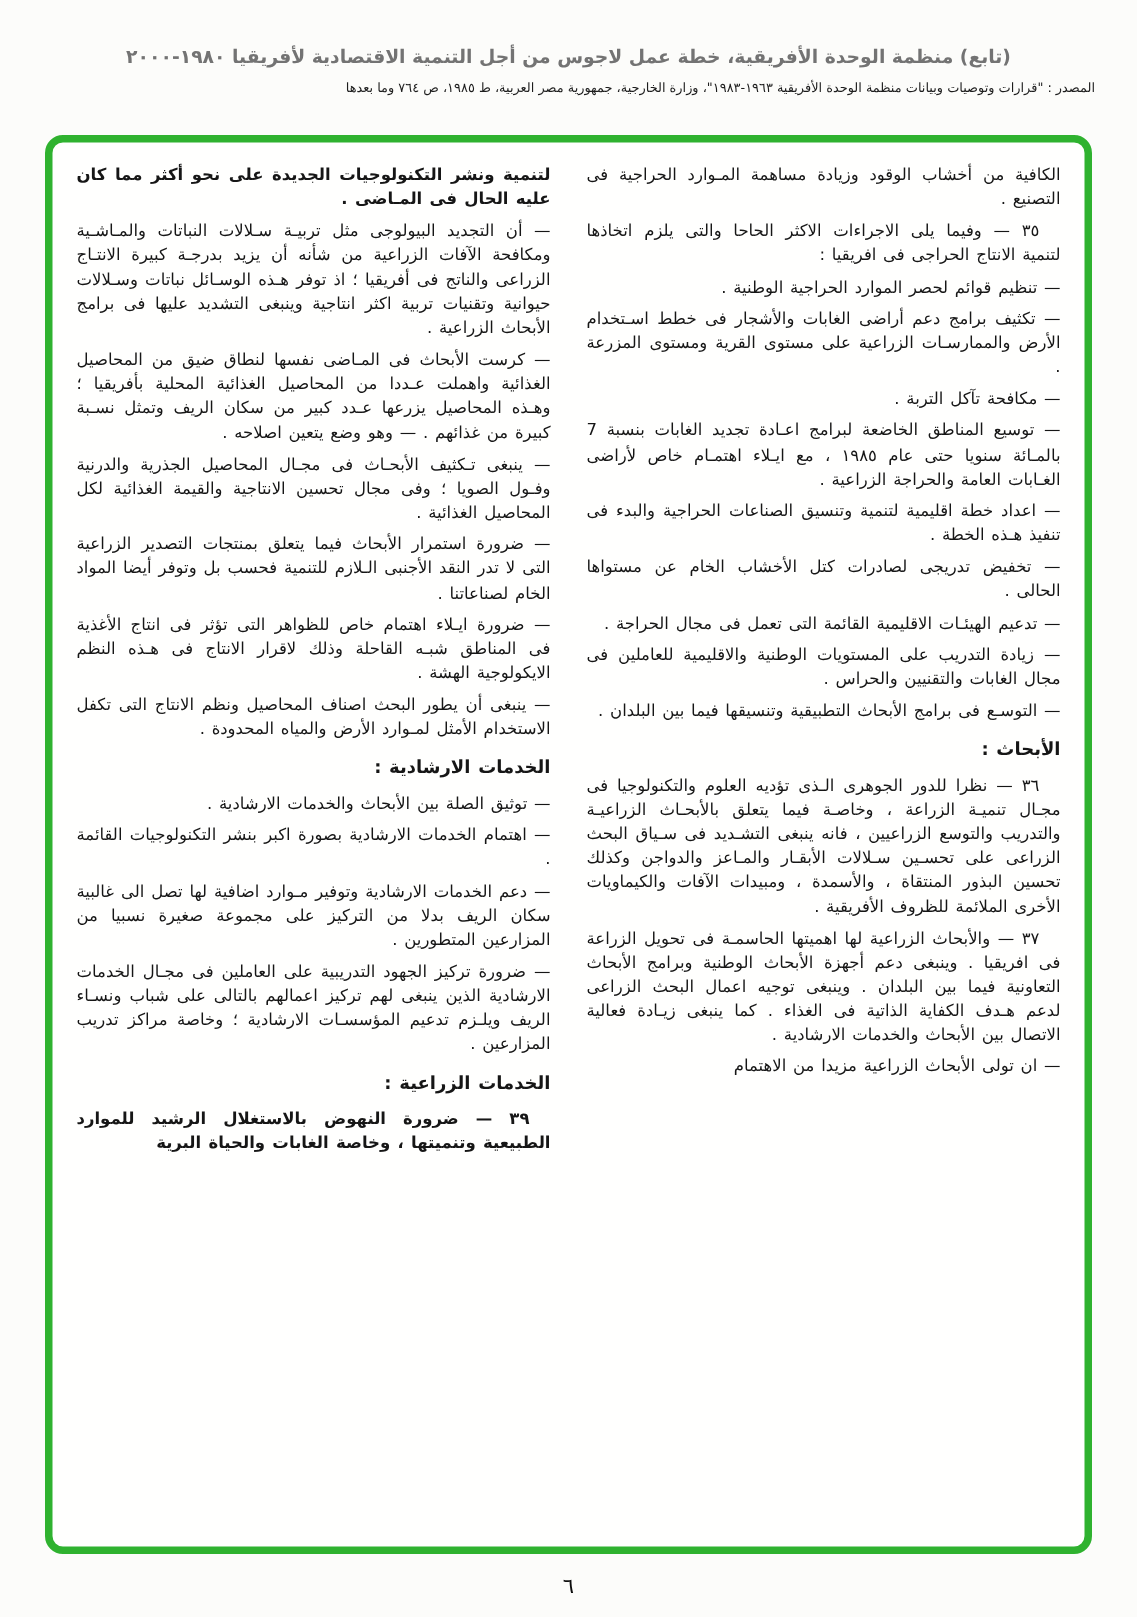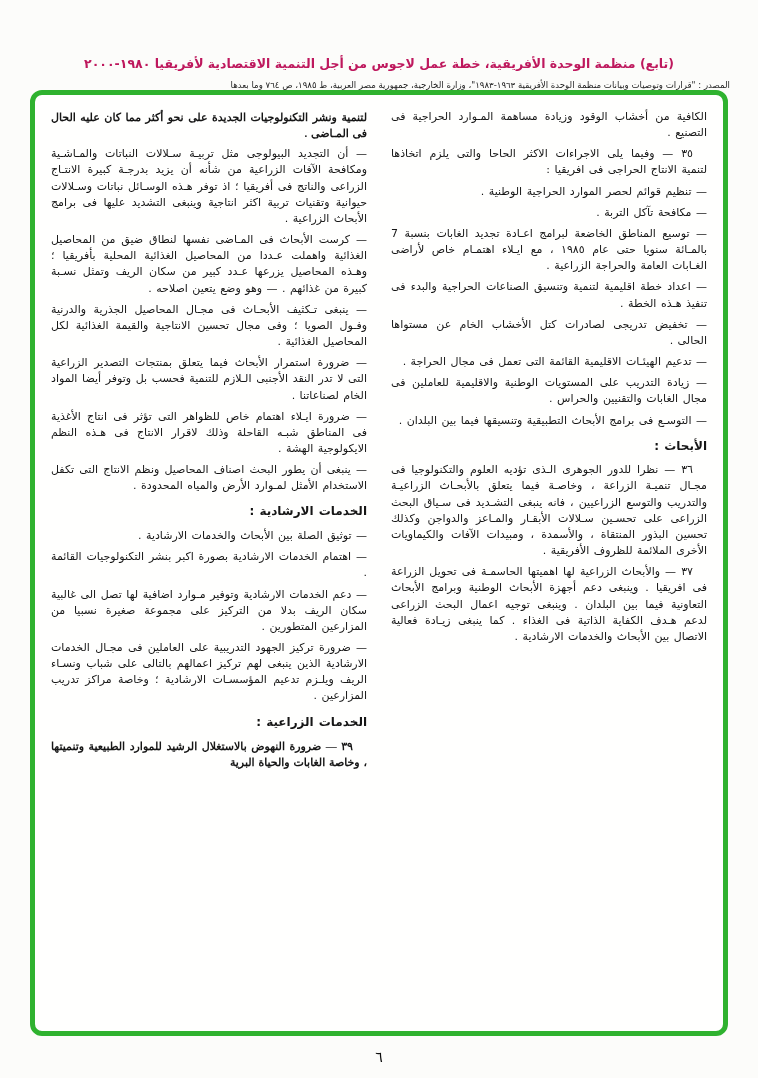--- a/index.html
+++ b/index.html
@@ -14,24 +14,23 @@
   .page {
     position: relative;
     width: 758px;
     height: 1078px;
     padding: 30px 26px 0 26px;
   }
   .doc-header { text-align: center; }
   .doc-title {
     font-weight: bold;
     font-size: 12.5px;
-    color: #be185d;
+    color: #737373;
     white-space: nowrap;
     letter-spacing: 0;
-    margin-top: 26px;
   }
   .doc-source {
     font-size: 8.6px;
     color: #1d1d1d;
     text-align: right;
     margin-top: 9px;
     padding-right: 2px;
   }
   .green-frame {
     position: absolute;
@@ -59,21 +58,21 @@
     margin-bottom: 5px;
     word-spacing: 1px;
   }
   .para.body.numbered { text-indent: 14px; }
   .para.heading {
     font-weight: bold;
     font-size: 12px;
     margin: 9px 0 7px 0;
     text-align: right;
   }
-  .para.bold { font-weight: bold; font-family: Liberation Serif, serif; }
+  .para.bold { font-weight: bold; }
   .page-footer {
     position: absolute;
     left: 0;
     right: 0;
     bottom: 12px;
     text-align: center;
   }
   .page-number {
     font-size: 14px;
     color: #0e0e0e;
@@ -87,30 +86,32 @@
   <header class="doc-header">
     <div class="doc-title">(تابع) منظمة الوحدة الأفريقية، خطة عمل لاجوس من أجل التنمية الاقتصادية لأفريقيا ١٩٨٠-٢٠٠٠</div>
     <div class="doc-source">المصدر : "قرارات وتوصيات وبيانات منظمة الوحدة الأفريقية ١٩٦٣-١٩٨٣"، وزارة الخارجية، جمهورية مصر العربية، ط ١٩٨٥، ص ٧٦٤ وما بعدها</div>
   </header>
 
   <div class="green-frame" style="border-color: rgb(47, 178, 47);">
     <div class="column">
         <p class="para body">الكافية من أخشاب الوقود وزيادة مساهمة المـوارد الحراجية فى التصنيع .</p>
         <p class="para body numbered">٣٥ — وفيما يلى الاجراءات الاكثر الحاحا والتى يلزم اتخاذها لتنمية الانتاج الحراجى فى افريقيا :</p>
         <p class="para bullet">— تنظيم قوائم لحصر الموارد الحراجية الوطنية .</p>
+        <p class="para bullet">— تكثيف برامج دعم أراضى الغابات والأشجار فى خطط اسـتخدام الأرض والممارسـات الزراعية على مستوى القرية ومستوى المزرعة .</p>
         <p class="para bullet">— مكافحة تآكل التربة .</p>
         <p class="para bullet">— توسيع المناطق الخاضعة لبرامج اعـادة تجديد الغابات بنسبة 7 بالمـائة سنويا حتى عام ١٩٨٥ ، مع ايـلاء اهتمـام خاص لأراضى الغـابات العامة والحراجة الزراعية .</p>
         <p class="para bullet">— اعداد خطة اقليمية لتنمية وتنسيق الصناعات الحراجية والبدء فى تنفيذ هـذه الخطة .</p>
         <p class="para bullet">— تخفيض تدريجى لصادرات كتل الأخشاب الخام عن مستواها الحالى .</p>
         <p class="para bullet">— تدعيم الهيئـات الاقليمية القائمة التى تعمل فى مجال الحراجة .</p>
         <p class="para bullet">— زيادة التدريب على المستويات الوطنية والاقليمية للعاملين فى مجال الغابات والتقنيين والحراس .</p>
         <p class="para bullet">— التوسـع فى برامج الأبحاث التطبيقية وتنسيقها فيما بين البلدان .</p>
         <p class="para heading">الأبحاث :</p>
         <p class="para body numbered">٣٦ — نظرا للدور الجوهرى الـذى تؤديه العلوم والتكنولوجيا فى مجـال تنميـة الزراعة ، وخاصـة فيما يتعلق بالأبحـاث الزراعيـة والتدريب والتوسع الزراعيين ، فانه ينبغى التشـديد فى سـياق البحث الزراعى على تحسـين سـلالات الأبقـار والمـاعز والدواجن وكذلك تحسين البذور المنتقاة ، والأسمدة ، ومبيدات الآفات والكيماويات الأخرى الملائمة للظروف الأفريقية .</p>
         <p class="para body numbered">٣٧ — والأبحاث الزراعية لها اهميتها الحاسمـة فى تحويل الزراعة فى افريقيا . وينبغى دعم أجهزة الأبحاث الوطنية وبرامج الأبحاث التعاونية فيما بين البلدان . وينبغى توجيه اعمال البحث الزراعى لدعم هـدف الكفاية الذاتية فى الغذاء . كما ينبغى زيـادة فعالية الاتصال بين الأبحاث والخدمات الارشادية .</p>
+        <p class="para bullet">— ان تولى الأبحاث الزراعية مزيدا من الاهتمام</p>
       </div>
     <div class="column">
         <p class="para body bold">لتنمية ونشر التكنولوجيات الجديدة على نحو أكثر مما كان عليه الحال فى المـاضى .</p>
         <p class="para bullet">— أن التجديد البيولوجى مثل تربيـة سـلالات النباتات والمـاشـية ومكافحة الآفات الزراعية من شأنه أن يزيد بدرجـة كبيرة الانتـاج الزراعى والناتج فى أفريقيا ؛ اذ توفر هـذه الوسـائل نباتات وسـلالات حيوانية وتقنيات تربية اكثر انتاجية وينبغى التشديد عليها فى برامج الأبحاث الزراعية .</p>
         <p class="para bullet">— كرست الأبحاث فى المـاضى نفسها لنطاق ضيق من المحاصيل الغذائية واهملت عـددا من المحاصيل الغذائية المحلية بأفريقيا ؛ وهـذه المحاصيل يزرعها عـدد كبير من سكان الريف وتمثل نسـبة كبيرة من غذائهم . — وهو وضع يتعين اصلاحه .</p>
         <p class="para bullet">— ينبغى تـكثيف الأبحـاث فى مجـال المحاصيل الجذرية والدرنية وفـول الصويا ؛ وفى مجال تحسين الانتاجية والقيمة الغذائية لكل المحاصيل الغذائية .</p>
         <p class="para bullet">— ضرورة استمرار الأبحاث فيما يتعلق بمنتجات التصدير الزراعية التى لا تدر النقد الأجنبى الـلازم للتنمية فحسب بل وتوفر أيضا المواد الخام لصناعاتنا .</p>
         <p class="para bullet">— ضرورة ايـلاء اهتمام خاص للظواهر التى تؤثر فى انتاج الأغذية فى المناطق شبـه القاحلة وذلك لاقرار الانتاج فى هـذه النظم الايكولوجية الهشة .</p>
         <p class="para bullet">— ينبغى أن يطور البحث اصناف المحاصيل ونظم الانتاج التى تكفل الاستخدام الأمثل لمـوارد الأرض والمياه المحدودة .</p>
         <p class="para heading">الخدمات الارشادية :</p>

